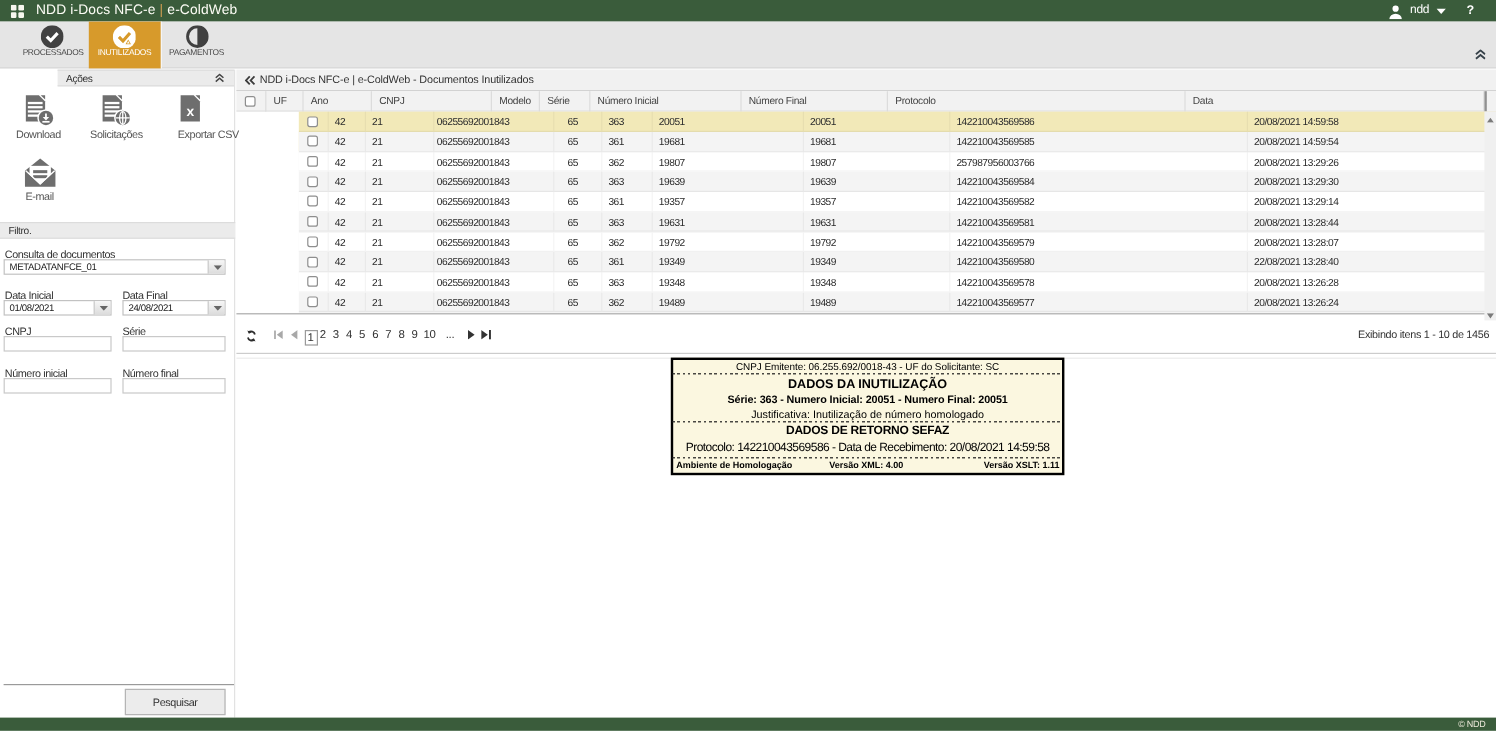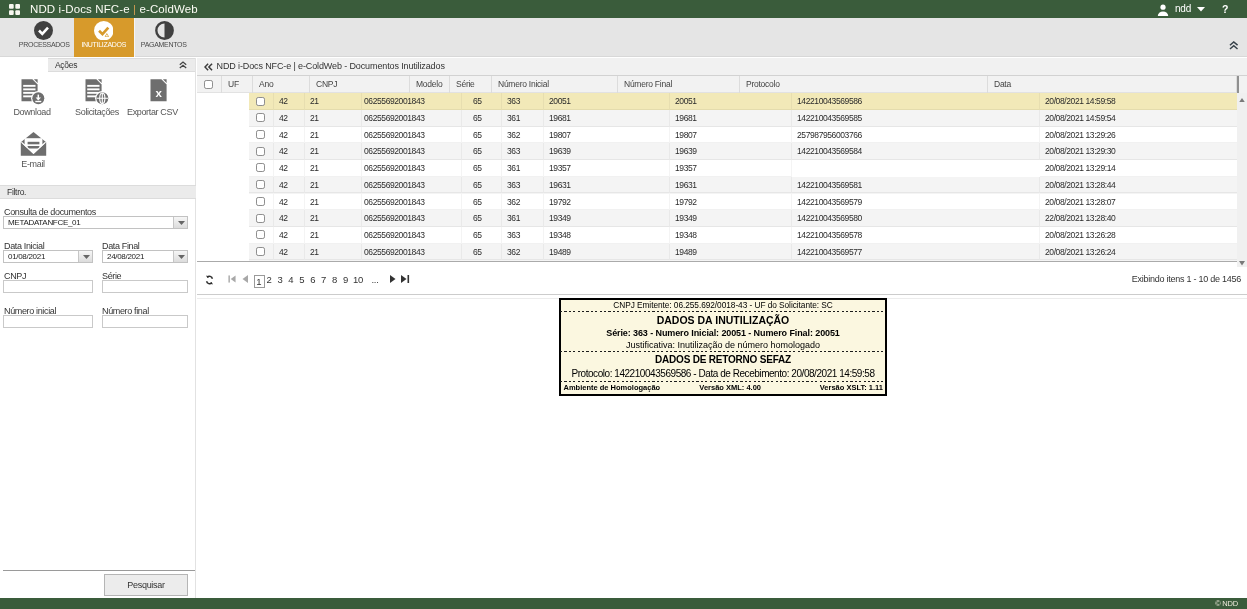--- a/index.html
+++ b/index.html
@@ -108,21 +108,21 @@
         <ellipse cx="17.3" cy="19.3" rx="2.6" ry="5.3" fill="none" stroke="#fff" stroke-width="1.1"></ellipse>
         <path d="M17.3 13.9 v10.8 M11.4 19.3 h11.8" stroke="#fff" stroke-width="1.1" fill="none"></path>
         <path d="M12.5 16 a6.5 6.5 0 0 1 9.6 0 M12.5 22.6 a6.5 6.5 0 0 0 9.6 0" fill="none" stroke="#fff" stroke-width="0"></path>
       </svg></div>
 <div class="abs" style="left:61px;top:49.5px;width:72px;text-align:center;font-size:9px;letter-spacing:-0.35px;color:#555">Solicitações</div>
 <div class="abs" style="left:150px;top:21px"><svg width="24" height="27" viewBox="0 0 24 27">
         <path d="M0.5 0.3 H11.4 L16.6 5.5 V22.2 H0.5 z" fill="#6e6e6e"></path>
         <path d="M12.9 0.3 H16.6 V4 z" fill="#6e6e6e"></path>
         <text x="8.6" y="17.8" font-family="Liberation Sans" font-size="11.5" font-weight="bold" fill="#fff" text-anchor="middle">x</text>
       </svg></div>
-<div class="abs" style="left:127px;top:49.5px;width:72px;text-align:left;font-size:9px;letter-spacing:-0.35px;color:#555">Exportar CSV</div>
+<div class="abs" style="left:127px;top:49.5px;width:72px;text-align:right;font-size:9px;letter-spacing:-0.35px;color:#555">Exportar CSV</div>
 <div class="abs" style="left:20px;top:73.5px"><svg width="27" height="25" viewBox="0 0 27 25">
         <path d="M0.8 11.2 L13.5 1 L26.2 11.2 L13.5 19 z" fill="#6e6e6e"></path>
         <rect x="4.6" y="7.2" width="17.8" height="13" fill="#fff"></rect>
         <rect x="7.6" y="10.8" width="11.8" height="2.5" fill="#6e6e6e"></rect>
         <rect x="7.6" y="15" width="11.8" height="2.5" fill="#6e6e6e"></rect>
         <path d="M0.8 11.2 L13.5 23 L26.2 11.2 V24.7 H0.8 z" fill="#6e6e6e"></path>
         <path d="M1.5 11.2 L13.5 22.3 L25.5 11.2" stroke="#fff" stroke-width="1.1" fill="none"></path>
       </svg></div>
 <div class="abs" style="left:-3px;top:101px;width:72px;text-align:center;font-size:9px;letter-spacing:-0.35px;color:#555">E-mail</div>
 <div class="shead" style="position:absolute;left:0;top:127px;width:196px">Filtro.</div>
@@ -233,20 +233,21 @@
 <div class="c" style="left:0;width:25px;padding-left:0">
       <span class="cb" style="left:7px;top:3.4px"></span>
     </div>
 <div class="c" style="left:25px;width:31px">42</div>
 <div class="c" style="left:56px;width:57px">21</div>
 <div class="c c2" style="left:113px;width:100px">06255692001843</div>
 <div class="c c3" style="left:213px;width:40px">65</div>
 <div class="c" style="left:253px;width:42px">361</div>
 <div class="c" style="left:295px;width:126px">19357</div>
 <div class="c" style="left:421px;width:122px">19357</div>
+<div class="c" style="left:543px;width:248px">142210043569582</div>
 <div class="c" style="left:791px;width:249px">20/08/2021 13:29:14</div>
 </div>
 <div class="row" style="top:176.8px;background:#f4f4f4">
 <div class="c" style="left:0;width:25px;padding-left:0">
       <span class="cb" style="left:7px;top:3.4px"></span>
     </div>
 <div class="c" style="left:25px;width:31px">42</div>
 <div class="c" style="left:56px;width:57px">21</div>
 <div class="c c2" style="left:113px;width:100px">06255692001843</div>
 <div class="c c3" style="left:213px;width:40px">65</div>
@@ -357,18 +358,18 @@
 <div class="abs" style="left:197px;top:297.8px;width:1050px;height:1px;background:#ececec"></div>
 <div class="pv">
 <div class="pvl dash" style="height:11.9px;line-height:11.5px;font-size:8.3px;letter-spacing:-0.05px">CNPJ Emitente: 06.255.692/0018-43 - UF do Solicitante: SC</div>
 <div class="pvl" style="height:15.6px;line-height:16px;font-size:10.5px;font-weight:bold;letter-spacing:0px">DADOS DA INUTILIZAÇÃO</div>
 <div class="pvl" style="height:13px;line-height:12.5px;font-size:9px;font-weight:bold;letter-spacing:-0.1px">Série: 363 - Numero Inicial: 20051 - Numero Final: 20051</div>
 <div class="pvl dash" style="height:11.9px;line-height:10px;font-size:9px;letter-spacing:0px">Justificativa: Inutilização de número homologado</div>
 <div class="pvl" style="height:15.1px;line-height:15.5px;font-size:10px;font-weight:bold;letter-spacing:-0.2px">DADOS DE RETORNO SEFAZ</div>
 <div class="pvl dash" style="height:14.6px;line-height:14px;font-size:10px;letter-spacing:-0.45px">Protocolo: 142210043569586 - Data de Recebimento: 20/08/2021 14:59:58</div>
 <div class="pvl" style="height:11.9px;line-height:11.5px;font-size:7.5px;font-weight:bold;letter-spacing:0px">
       <span class="abs" style="left:2.5px">Ambiente de Homologação</span>
-      <span class="abs" style="left:130px;width:70px;text-align:right">Versão XML: 4.00</span>
+      <span class="abs" style="left:130px;width:70px;text-align:left">Versão XML: 4.00</span>
       <span class="abs" style="right:2px">Versão XSLT: 1.11</span>
     </div>
 </div>
 <div class="foot">
     <div class="abs" style="right:9px;top:1px;font-size:7.5px;letter-spacing:-0.2px;color:#ece8da">© NDD</div>
   </div>
 </body></html>

